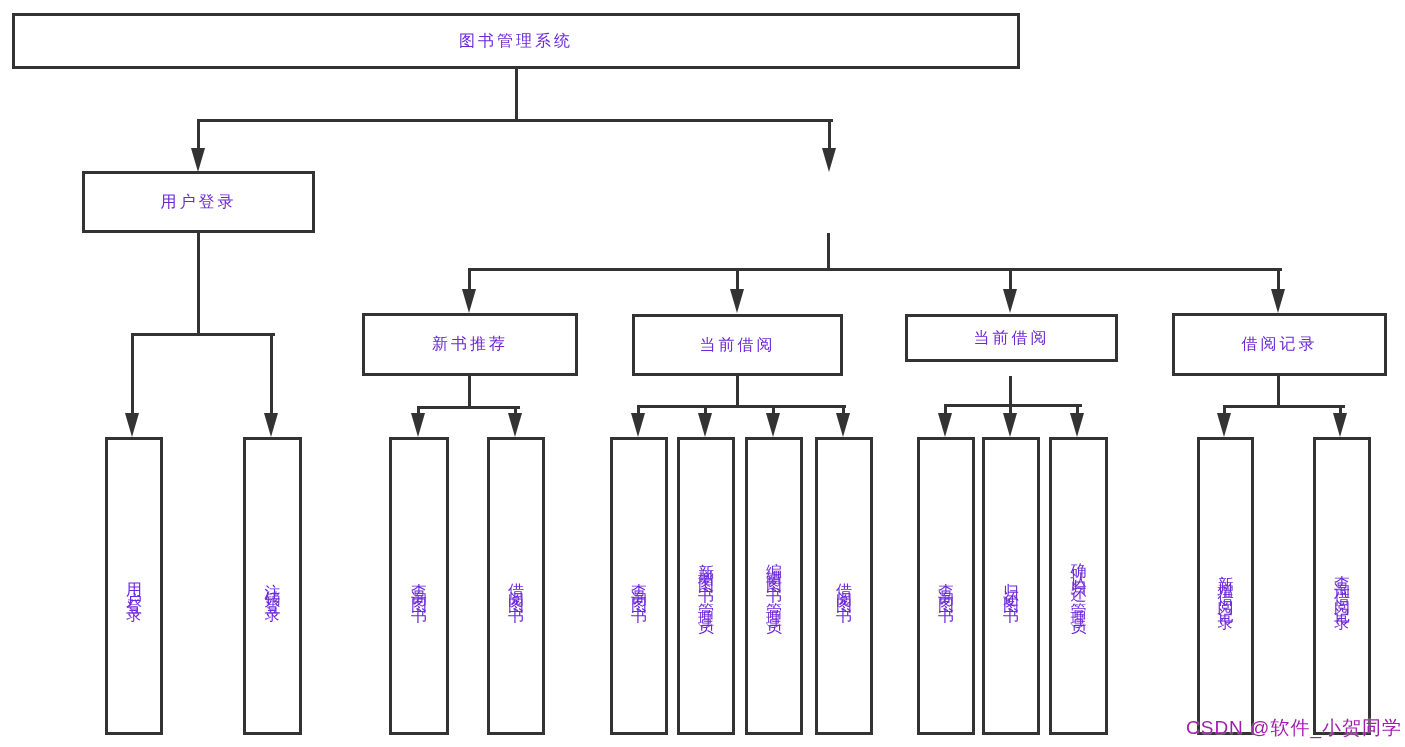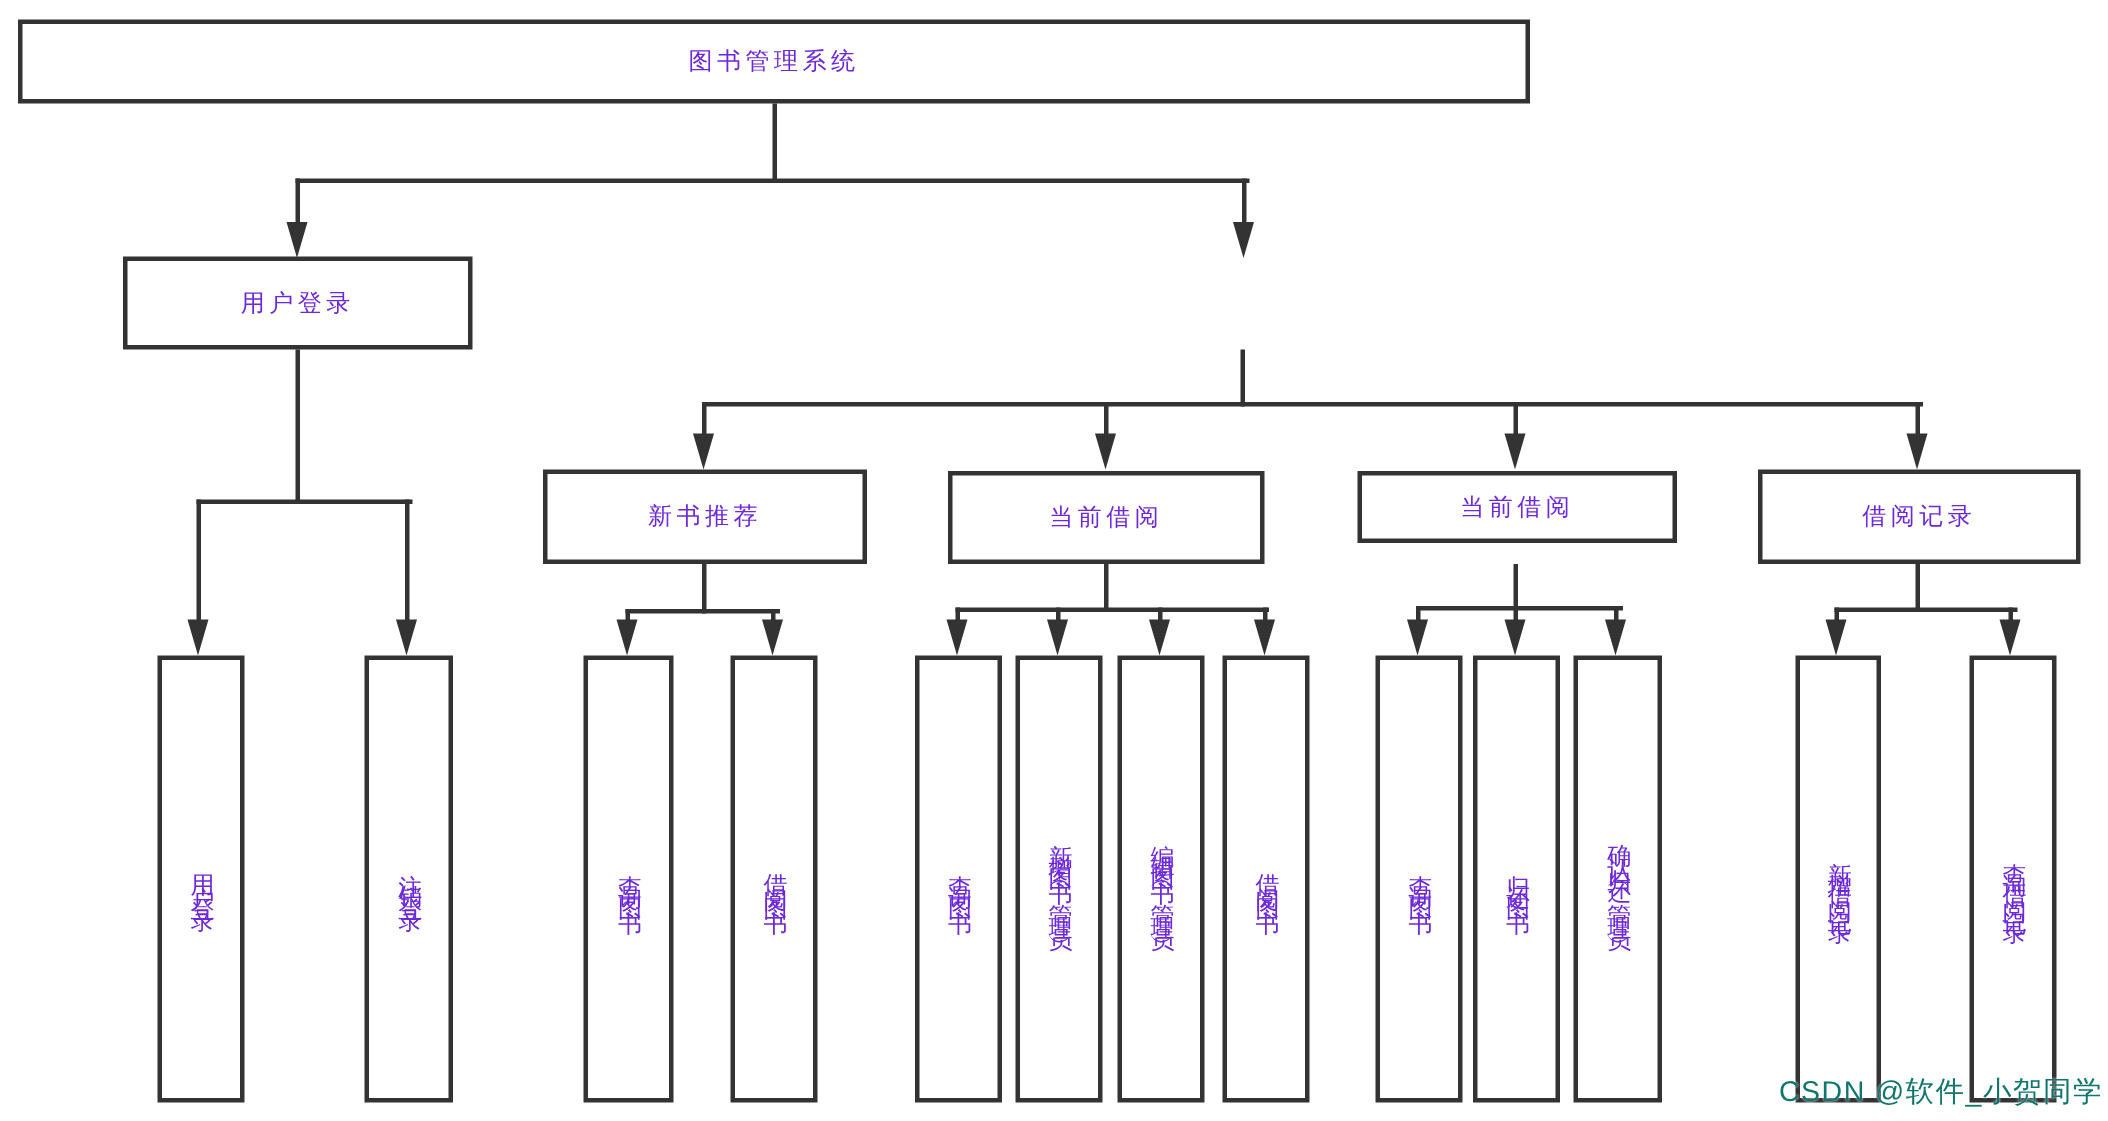--- a/index.html
+++ b/index.html
@@ -10,21 +10,21 @@
        display:flex;align-items:center;justify-content:center;}
   .box .lbl{font-size:16px;letter-spacing:3px;white-space:nowrap;color:#6d28d9;}
   .leaf .lbl{writing-mode:vertical-rl;text-orientation:mixed;letter-spacing:8px;line-height:1;}
   
   .vl{position:absolute;width:3px;background:#333333;}
   .hl{position:absolute;height:3px;background:#333333;}
   .ah{position:absolute;width:0;height:0;border-left:7px solid transparent;
       border-right:7px solid transparent;border-top:24px solid #333333;}
   
   .wm{position:absolute;left:1186px;top:715px;font-size:19px;letter-spacing:1px;
-      color:#0f766e;white-space:nowrap;z-index:5;text-shadow:0 0 2px #ffffff;}
+      color:#a21caf;white-space:nowrap;z-index:5;text-shadow:0 0 2px #ffffff;}
 </style>
 </head>
 <body>
 
 <div class="stage">
 
   <div class="box" style="left:12px;top:13px;width:1008px;height:56px">
     <span class="lbl">图书管理系统</span>
   </div>
 

